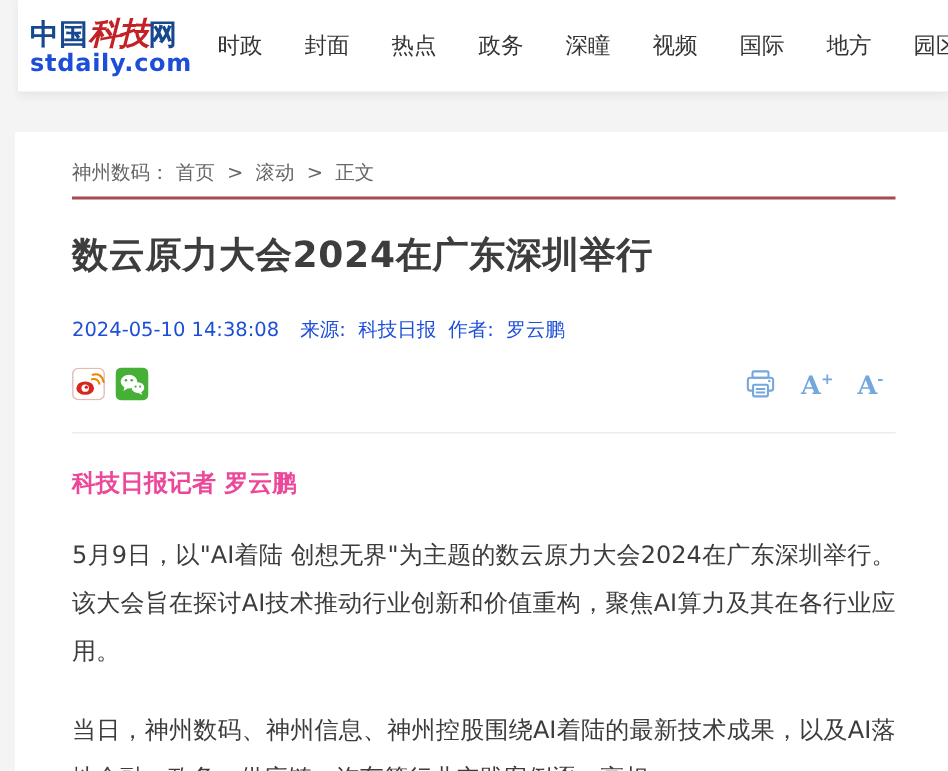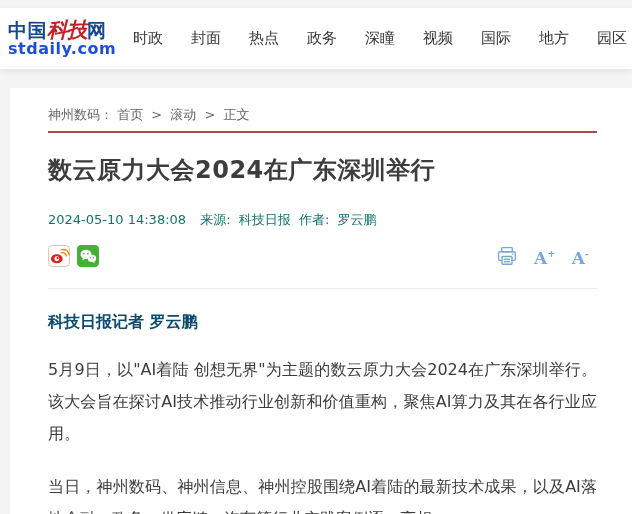--- a/index.html
+++ b/index.html
@@ -6,27 +6,26 @@
   html,body { width:632px; height:514px; overflow:hidden; }
   body {
     font-family:"DejaVu Sans","Liberation Sans",sans-serif;
     background:#f4f4f4;
     position:relative;
   }
   .page { position:relative; width:632px; height:514px; }
 
   
   .header {
-    position:absolute; top:0; left:0; right:0; height:62px;
+    position:absolute; top:0; left:12px; right:0; height:62px;
     background:#ffffff;
     border-bottom:1px solid #e9e9e9;
     box-shadow:0 2px 6px rgba(0,0,0,0.06);
     display:flex; align-items:center;
     z-index:2;
-    margin-top:8px;
   }
   .logo { margin-left:8px; width:118px; line-height:1.05; cursor:pointer; }
   .logo-line1 { font-size:19px; font-weight:bold; color:#17488f; letter-spacing:0.5px; white-space:nowrap; }
   .logo-brand { color:#c32126; font-style:italic; font-size:21px; letter-spacing:-1px; }
   .logo-line2 { font-size:16px; font-weight:bold; color:#1d4ed8; letter-spacing:0.5px; }
   .nav { display:flex; align-items:center; gap:28px; margin-left:17px; }
   .nav-item { font-size:15px; color:#353535; cursor:pointer; white-space:nowrap; }
 
   
   .card {
@@ -39,21 +38,21 @@
   .breadcrumb a { color:#666; text-decoration:none; cursor:pointer;text-align:right; }
   .crumb-sep { margin:0 4px; color:#666; }
   .red-rule { margin-top:7px; height:2px; background:#a84b50; }
 
   .article-title {
     margin-top:20px;
     font-size:24px; font-weight:bold; color:#3d3d3d;
     line-height:34px; letter-spacing:0.5px;
   }
 
-  .meta { margin-top:24px; font-size:13px; color:#0f766e; }
+  .meta { margin-top:24px; font-size:13px; color:#1d4ed8; }
   .meta span { margin-right:4px; }
   .meta .gap { margin-left:6px; }
 
   .toolbar-row {
     margin-top:16px;
     display:flex; align-items:center; justify-content:space-between;
     height:22px;
   }
   .share-icons { display:flex; gap:7px; }
   .share-icons .icon { width:22px; height:22px; cursor:pointer; }
@@ -61,21 +60,21 @@
   .view-tools { display:flex; align-items:center; gap:16px; padding-right:8px; }
   .print-icon { width:22px; height:22px; cursor:pointer; }
   .fontbtn {
     color:#74a7dd; font-size:17px; font-weight:bold; cursor:pointer;
     line-height:22px; font-family:"DejaVu Serif","Liberation Serif",serif;
   }
   .fontbtn sup { font-size:10px; font-weight:bold; }
 
   .divider { margin-top:21px; height:1px; background:#ececec; }
 
-  .author-line { margin-top:22px; font-size:16px; font-weight:bold; color:#0c4a6e; line-height:22px; }
+  .author-line { margin-top:22px; font-size:16px; font-weight:bold; color:#ec4899; line-height:22px; }
 
   .body-para {
     margin-top:21px;
     font-size:16px; line-height:32px; color:#3c3c3c;
     text-align:justify;
   }
 </style>
 </head>
 <body>
 

